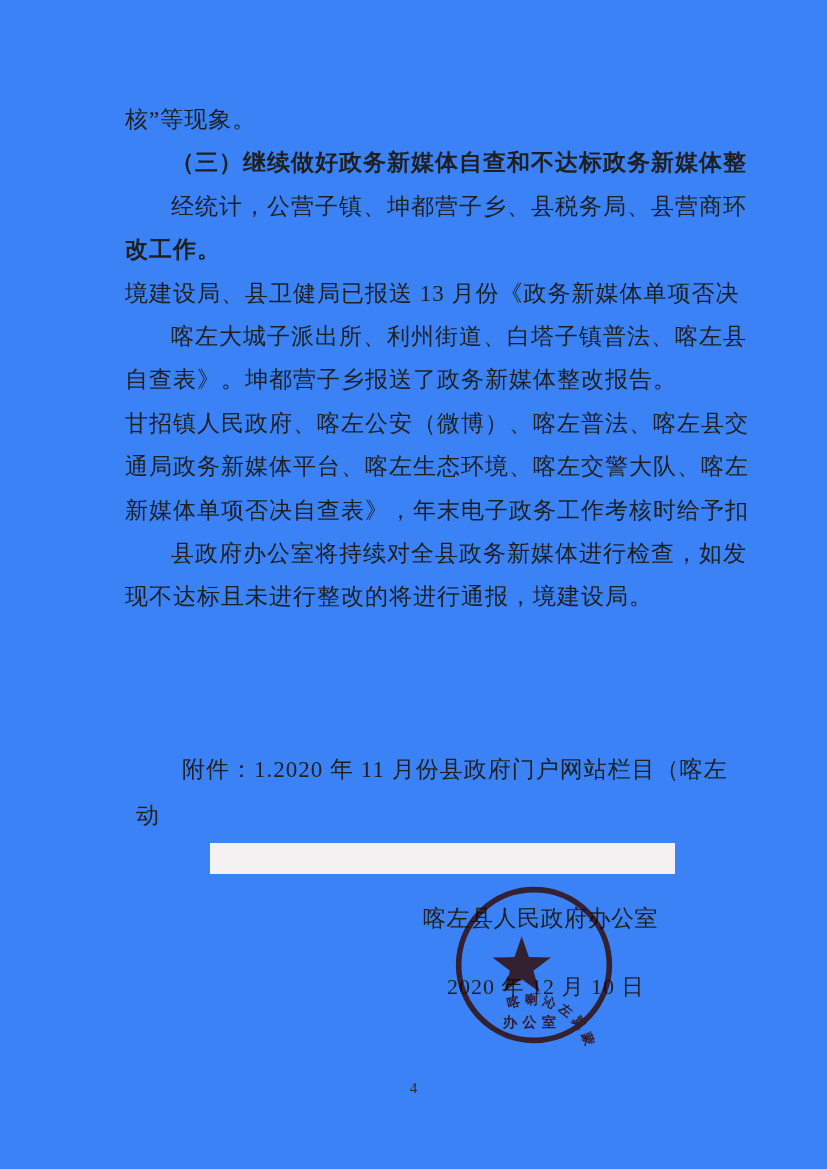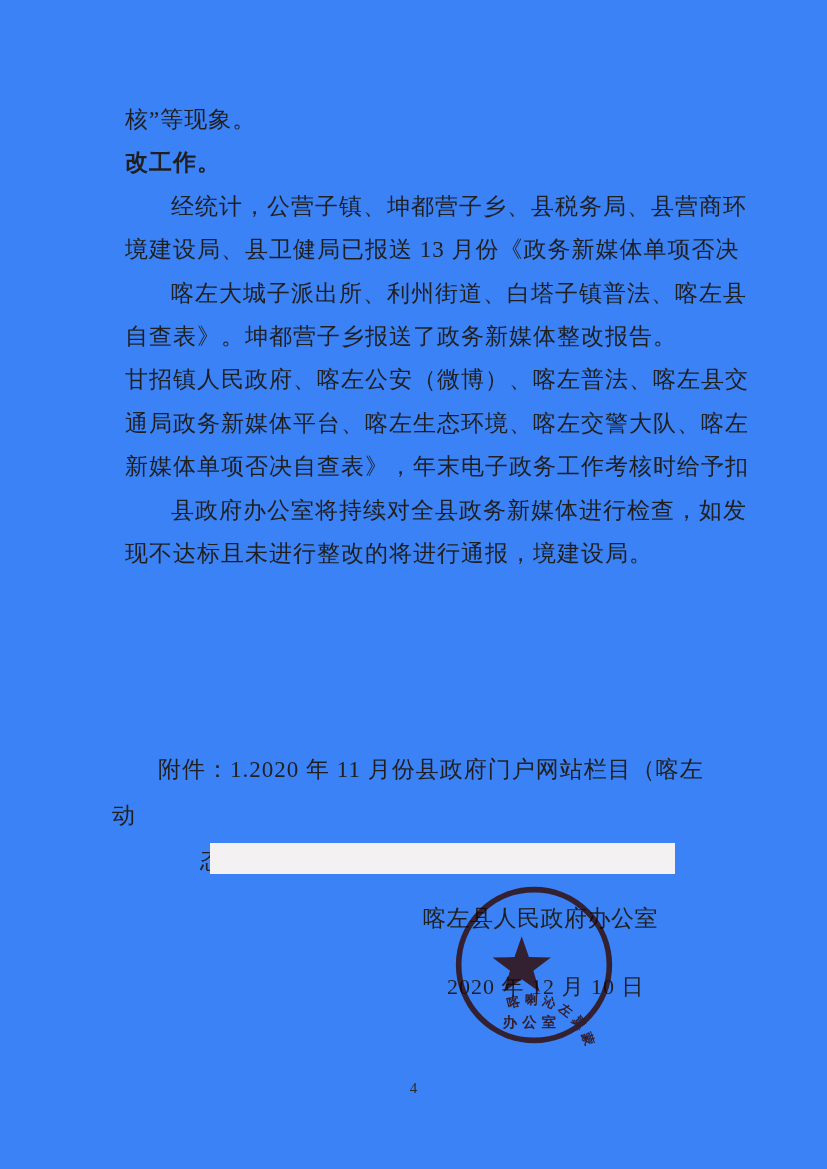--- a/index.html
+++ b/index.html
@@ -22,21 +22,21 @@
     text-align:justify;
     text-align-last:justify;
     white-space:nowrap;
   }
   .body-line.last{text-align-last:left;white-space:normal;}
   .body-line.indent{text-indent:46px;}
   .body-line.bold{font-weight:700;}
   
   .attachment{
     position:absolute;
-    left:112px;top:747px;width:595px;
+    left:136px;top:747px;width:595px;
     font-size:23px;line-height:45.5px;letter-spacing:1px;font-family:Liberation Serif, serif;
   }
   .attachment .att-line1{text-indent:46px;}
   .attachment .att-line2{padding-left:88px;}
   
   .scan-band{
     position:absolute;left:210px;top:843px;width:465px;height:31px;
     background:#f3f1f1;
   }
   
@@ -59,22 +59,23 @@
     text-align:center;font-size:15px;color:#2a2a2a;
   }
 </style>
 </head>
 <body>
 
 <div class="page">
 
   <div class="body-text">
       <div class="body-line last">核”等现象。</div>
+      <div class="body-line indent bold">（三）继续做好政务新媒体自查和不达标政务新媒体整</div>
+      <div class="body-line indent">经统计，公营子镇、坤都营子乡、县税务局、县营商环</div>
       <div class="body-line bold last">改工作。</div>
-      <div class="body-line indent">经统计，公营子镇、坤都营子乡、县税务局、县营商环</div>
       <div class="body-line">境建设局、县卫健局已报送 13 月份《政务新媒体单项否决</div>
       <div class="body-line indent">喀左大城子派出所、利州街道、白塔子镇普法、喀左县</div>
       <div class="body-line last">自查表》。坤都营子乡报送了政务新媒体整改报告。</div>
       <div class="body-line">甘招镇人民政府、喀左公安（微博）、喀左普法、喀左县交</div>
       <div class="body-line">通局政务新媒体平台、喀左生态环境、喀左交警大队、喀左</div>
       <div class="body-line">新媒体单项否决自查表》，年末电子政务工作考核时给予扣</div>
       <div class="body-line indent">县政府办公室将持续对全县政务新媒体进行检查，如发</div>
       <div class="body-line last">现不达标且未进行整改的将进行通报，境建设局。</div>
     </div>
 

